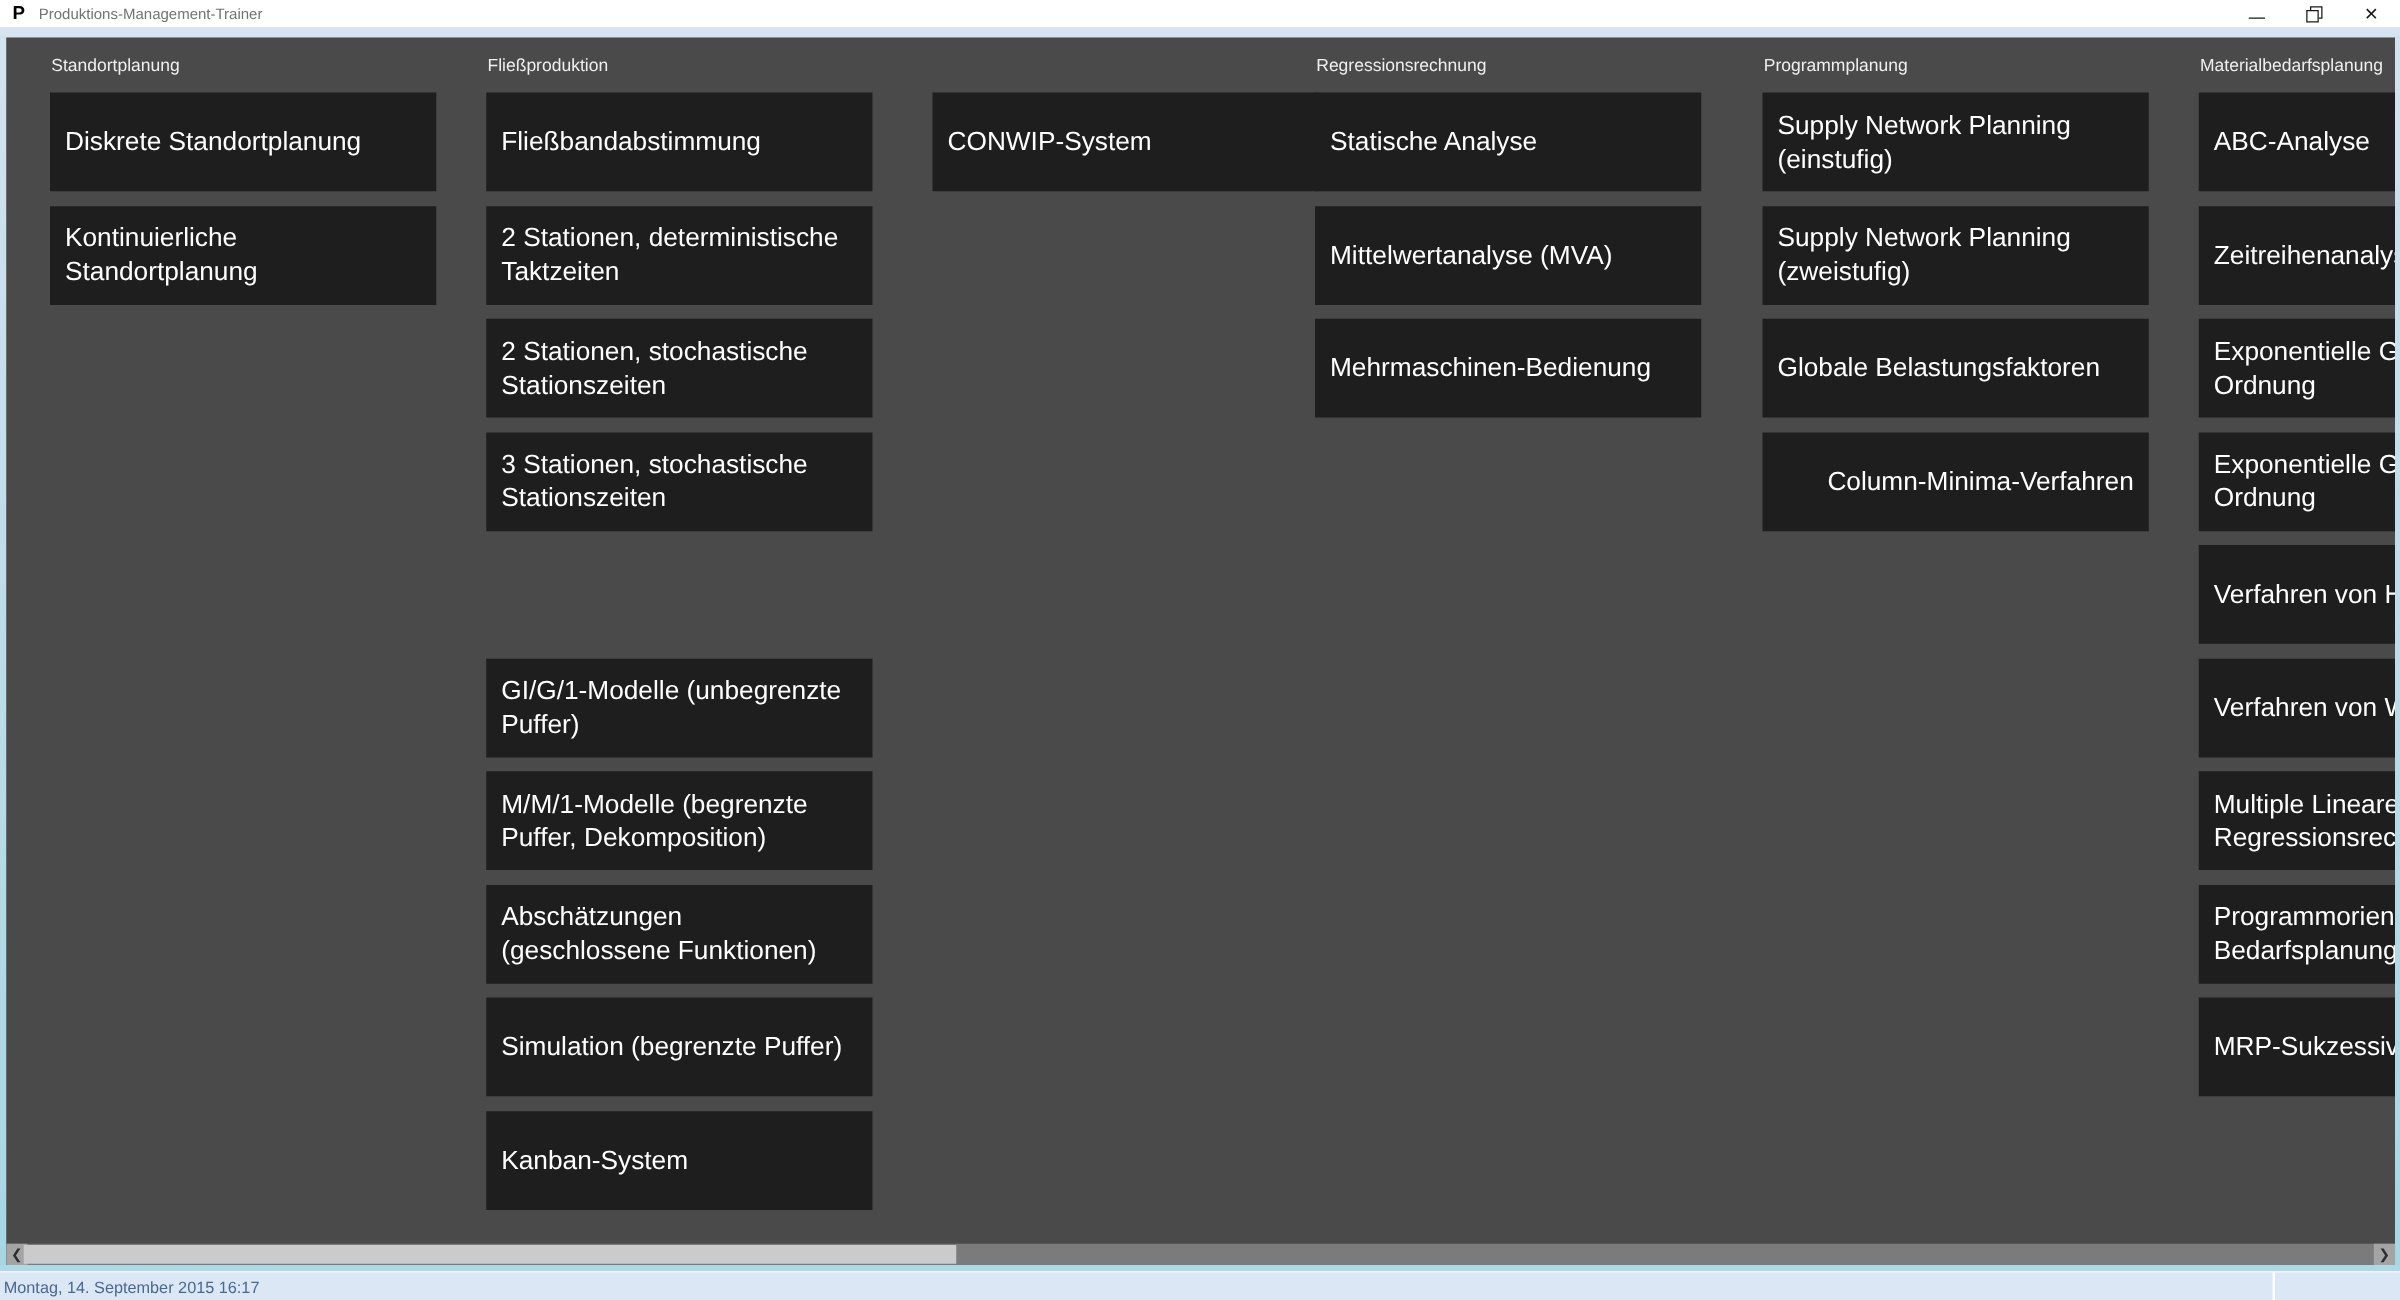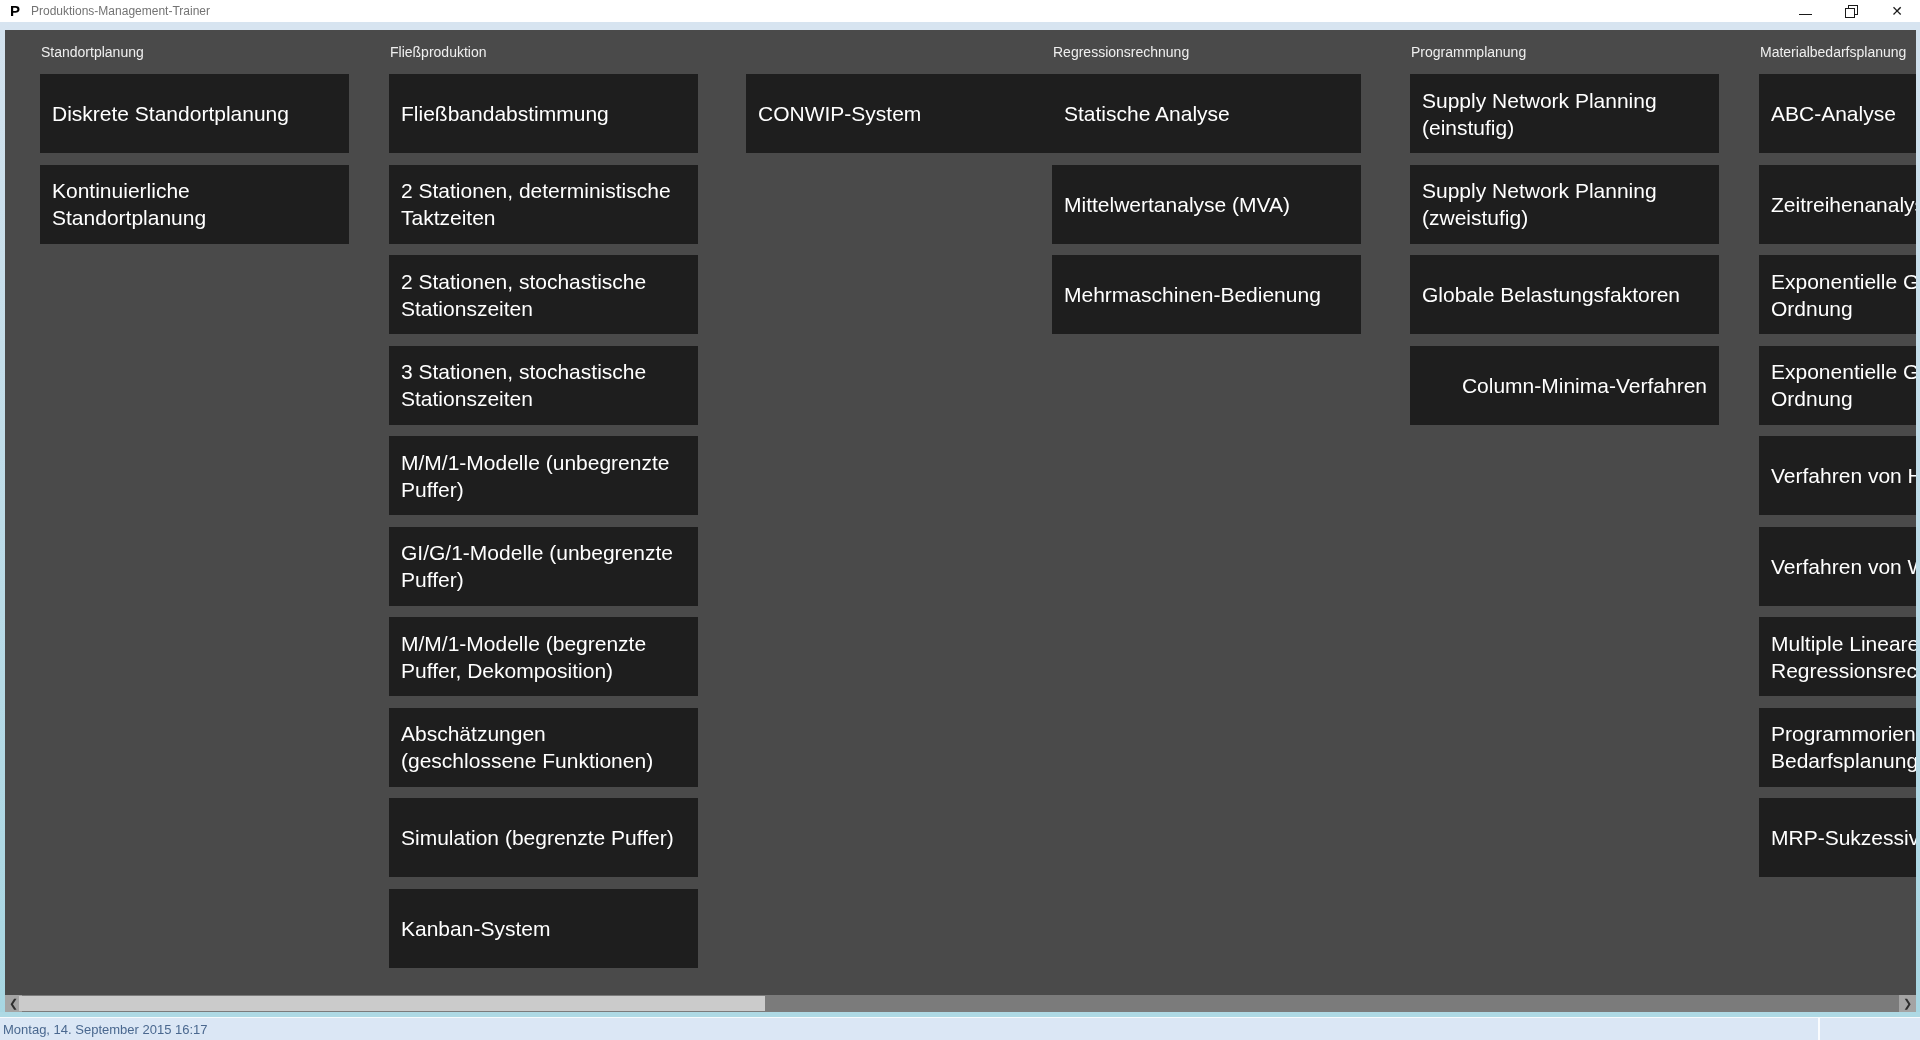--- a/index.html
+++ b/index.html
@@ -96,23 +96,20 @@
       </div>
       <div class="tile" style="left: 384px; top: 134.5px; width: 309px; height: 79px;">
         <span>2 Stationen, deterministische Taktzeiten</span>
       </div>
       <div class="tile" style="left: 384px; top: 225px; width: 309px; height: 79px;">
         <span>2 Stationen, stochastische Stationszeiten</span>
       </div>
       <div class="tile" style="left: 384px; top: 315.5px; width: 309px; height: 79px;">
         <span>3 Stationen, stochastische Stationszeiten</span>
       </div>
-      <div class="tile" style="left: 384px; top: 406px; width: 309px; height: 79px;">
-        <span>M/M/1-Modelle (unbegrenzte Puffer)</span>
-      </div>
       <div class="tile" style="left: 384px; top: 496.5px; width: 309px; height: 79px;">
         <span>GI/G/1-Modelle (unbegrenzte Puffer)</span>
       </div>
       <div class="tile" style="left: 384px; top: 587px; width: 309px; height: 79px;">
         <span>M/M/1-Modelle (begrenzte Puffer, Dekomposition)</span>
       </div>
       <div class="tile" style="left: 384px; top: 677.5px; width: 309px; height: 79px;">
         <span>Abschätzungen (geschlossene Funktionen)</span>
       </div>
       <div class="tile" style="left: 384px; top: 768px; width: 309px; height: 79px;">

